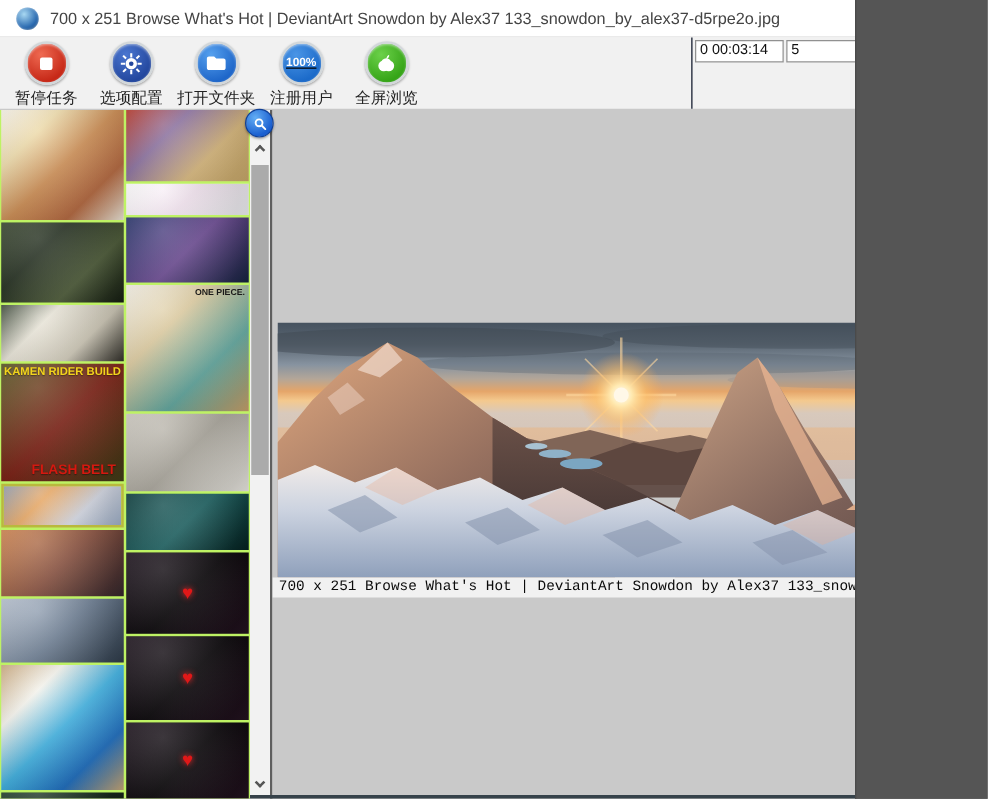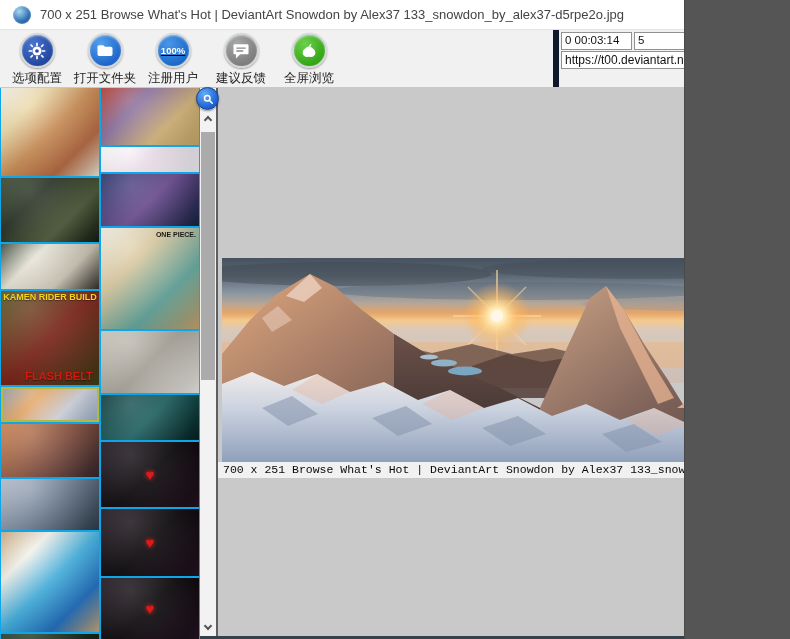--- a/index.html
+++ b/index.html
@@ -43,22 +43,22 @@
   .ticon {
     width:35px; height:35px; border-radius:50%; margin:0 auto; position:relative;
     border:2px solid #d2d7da; box-shadow:0 1px 2px rgba(0,0,0,.35), inset 0 1px 2px rgba(255,255,255,.5);
     display:flex; align-items:center; justify-content:center;
   }
   .ticon svg { width:20px; height:20px; }
   .ticon-text { color:#fff; font-size:9.5px; font-weight:bold; letter-spacing:0; }
   .tlabel { font-size:12.5px; color:#222; margin-top:2px; white-space:nowrap; }
 
   .toolbar-right {
-    flex:1; border-left:6px solid #0f172a; padding:2px 0 0 2px;
-    display:flex; flex-direction:column; min-width:0;
+    flex:1; border-left:1px solid #0f172a; padding:2px 0 0 2px;
+    display:flex; flex-direction:row; min-width:0;
   }
   .stats-row { display:flex; gap:2px; height:18px; }
   .stat-box {
     background:#fff; border:1px solid #919191; font-size:11.5px; color:#111;
     padding:1px 3px 0 3px; white-space:nowrap; overflow:hidden;
   }
   .stat-box:nth-child(1){ width:71px; }
   .stat-box:nth-child(2){ width:116px; }
   .stat-box:nth-child(3){ width:23px; }
   .stat-box:nth-child(4){ flex:1; border-right:none; }
@@ -75,21 +75,21 @@
     background:radial-gradient(circle at 35% 30%, #63aef5, #1b5fd0 70%);
     border:1px solid #0f3f96; display:flex; align-items:center; justify-content:center;
     box-shadow:0 1px 2px rgba(0,0,0,.4); cursor:pointer;
   }
   .search-fab svg { width:12px; height:12px; }
   .path-row .search-fab { right:1px; top:0; }
 
   
   .left-panel {
     position:absolute; left:0; top:88px; width:200px; height:551px;
-    background:#0ea5e9; display:flex; gap:2px; padding-left:1px; overflow:hidden;
+    background:#bef264; display:flex; gap:2px; padding-left:1px; overflow:hidden;
   }
   .thumb-col { width:98px; display:flex; flex-direction:column; gap:2px; }
   .thumb { position:relative; width:100%; overflow:hidden; cursor:pointer; flex:0 0 auto; }
   .thumb::after { 
     content:""; position:absolute; inset:0;
     background:radial-gradient(circle at 30% 20%, rgba(255,255,255,.18), rgba(0,0,0,.12) 85%);
   }
   .thumb.selected { border:2px solid #b9b83e; }
   .thumb-label {
     position:absolute; z-index:2; font-weight:bold; font-size:9px; line-height:1.05;
@@ -146,20 +146,28 @@
         </div>
       <div class="win-btn">
           <span class="glyph-close"></span>
         </div>
     </div>
   </div>
 
   <div class="toolbar">
     <div class="toolbar-buttons">
         <div class="tbtn">
+          <div class="ticon" style="background: radial-gradient(circle at 35% 28%, rgb(239, 106, 82), rgb(198, 40, 23) 72%);">
+            <svg viewBox="0 0 24 24">
+              <rect x="6" y="6" width="12" height="12" rx="2" fill="#fff"></rect>
+            </svg>
+          </div>
+          <div class="tlabel">暂停任务</div>
+        </div>
+        <div class="tbtn">
           <div class="ticon" style="background: radial-gradient(circle at 35% 28%, rgb(74, 118, 208), rgb(35, 71, 158) 72%);">
             <svg viewBox="0 0 24 24" fill="#fff">
               <path d="M11 2h2v4h-2zM11 18h2v4h-2zM2 11h4v2H2zM18 11h4v2h-4zM3.5 4.9l1.4-1.4 2.8 2.8-1.4 1.4zM16.3 17.7l1.4-1.4 2.8 2.8-1.4 1.4zM3.5 19.1l2.8-2.8 1.4 1.4-2.8 2.8zM16.3 6.3l2.8-2.8 1.4 1.4-2.8 2.8z"></path>
               <circle cx="12" cy="12" r="5.5"></circle>
               <circle cx="12" cy="12" r="2.2" fill="#23479e"></circle>
             </svg>
           </div>
           <div class="tlabel">选项配置</div>
         </div>
         <div class="tbtn">
@@ -168,29 +176,20 @@
               <path d="M3 7c0-1.1.9-2 2-2h5l2 2h7c1.1 0 2 .9 2 2v7c0 1.1-.9 2-2 2H5c-1.1 0-2-.9-2-2z"></path>
             </svg>
           </div>
           <div class="tlabel">打开文件夹</div>
         </div>
         <div class="tbtn">
           <div class="ticon" style="background: radial-gradient(circle at 35% 28%, rgb(74, 149, 230), rgb(27, 106, 201) 72%); text-decoration: underline;">
             <span class="ticon-text">100%</span>
           </div>
           <div class="tlabel">注册用户</div>
-        </div>
-        <div class="tbtn">
-          <div class="ticon" style="background: radial-gradient(circle at 35% 28%, rgb(168, 168, 168), rgb(125, 125, 125) 72%);">
-            <svg viewBox="0 0 24 24">
-              <path fill="#fff" d="M4 4h16a1 1 0 0 1 1 1v10a1 1 0 0 1-1 1h-9l-5 5v-5H4a1 1 0 0 1-1-1V5a1 1 0 0 1 1-1z"></path>
-              <path d="M7 8.5h10M7 12h7" stroke="#8a8a8a" stroke-width="1.7" stroke-linecap="round" fill="none"></path>
-            </svg>
-          </div>
-          <div class="tlabel">建议反馈</div>
         </div>
         <div class="tbtn">
           <div class="ticon" style="background: radial-gradient(circle at 35% 28%, rgb(108, 209, 74), rgb(53, 164, 23) 72%);">
             <svg viewBox="0 0 24 24" fill="#fff">
               <circle cx="9.6" cy="14" r="5.2"></circle>
               <circle cx="14.4" cy="14" r="5.2"></circle>
               <circle cx="12" cy="11.6" r="5"></circle>
               <path d="M12.2 7.5c-.2-1.8.9-3.5 2.6-4.1.3 1.8-1 3.6-2.6 4.1z"></path>
             </svg>
           </div>

